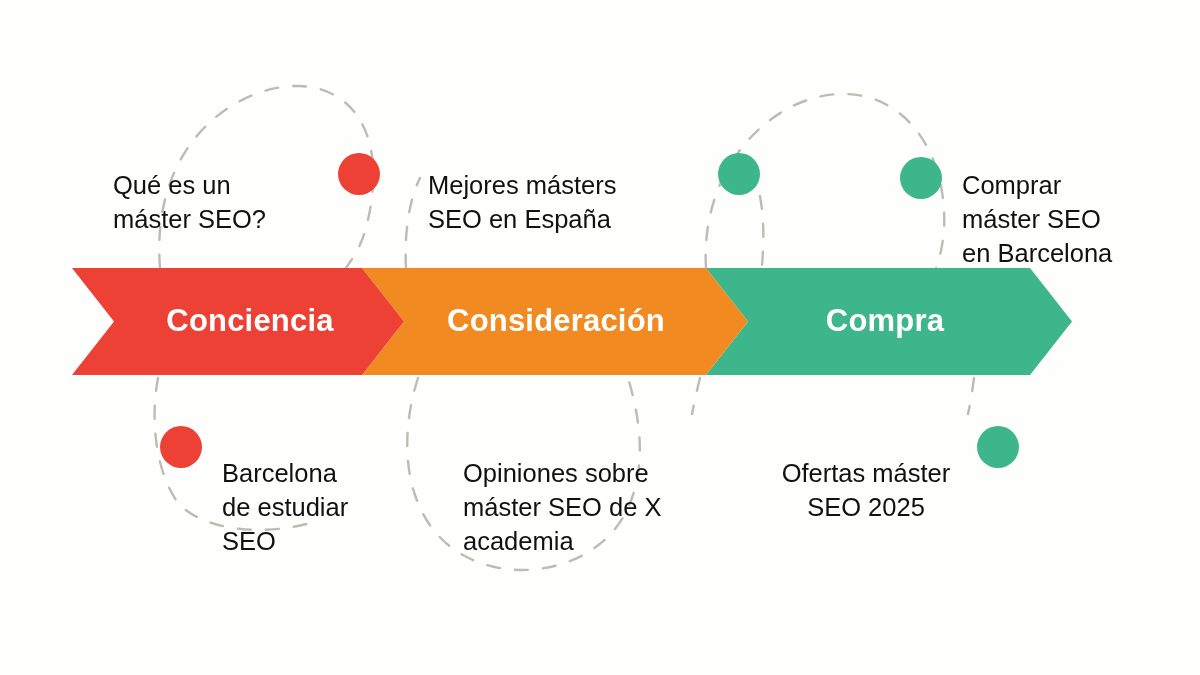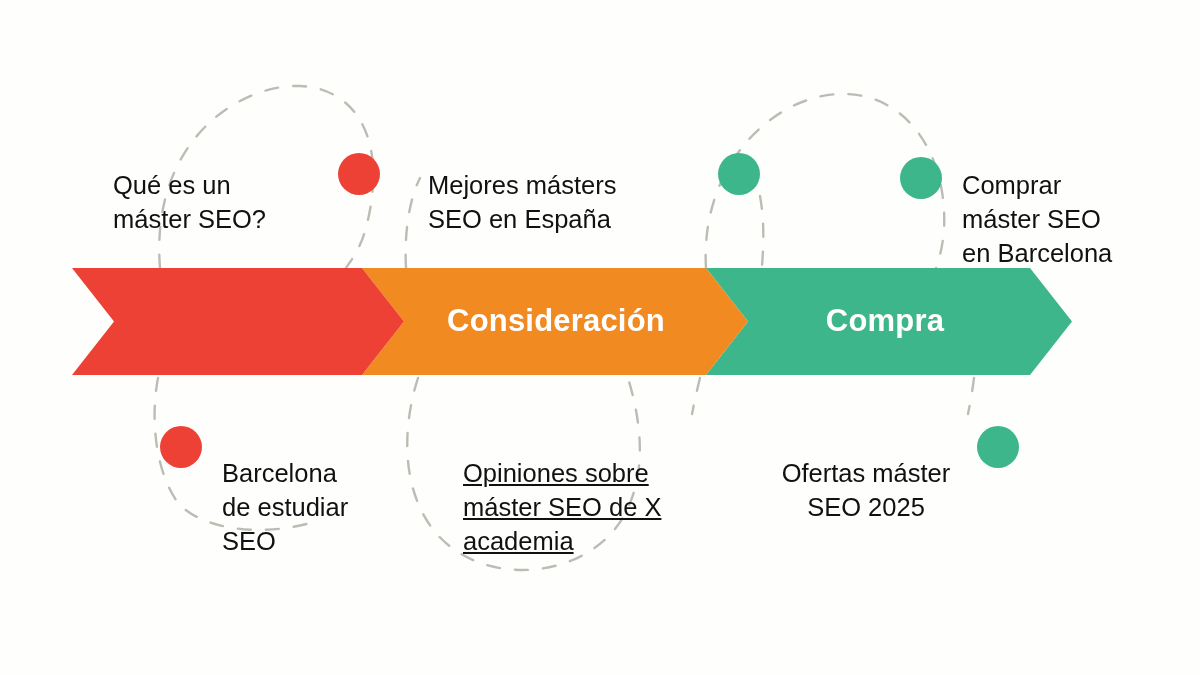--- a/index.html
+++ b/index.html
@@ -94,34 +94,35 @@
     <g>
 
       <path fill="#3CB68A" d="M 706 268 L 1030 268 L 1072 321.5 L 1030 375 L 706 375 L 748 321.5 Z"></path>
 
       <path fill="#F18A21" d="M 362 268 L 706 268 L 748 321.5 L 706 375 L 362 375 L 404 321.5 Z"></path>
 
       <path fill="#EE4136" d="M 72 268 L 362 268 L 404 321.5 L 362 375 L 72 375 L 114 321.5 Z"></path>
     </g>
   </svg>
 
+  <div class="stage-label" style="left:250px; top:321px;">Conciencia</div>
   <div class="stage-label" style="left:556px; top:321px;">Consideración</div>
   <div class="stage-label" style="left:885px; top:321px;">Compra</div>
 
   <div class="kw left" style="left:113px; top:132px;">Qué es un
 máster SEO?</div>
   <div class="kw left" style="left:428px; top:132px;">Mejores másters
 SEO en España</div>
   <div class="kw left" style="left:962px; top:132px;">Comprar
 máster SEO
 en Barcelona</div>
   <div class="kw left" style="left:222px; top:420px;">Barcelona
 de estudiar
 SEO</div>
-  <div class="kw left" style="left:463px; top:420px;text-decoration:underline;">Opiniones sobre
+  <div class="kw left" style="left:463px; top:420px;">Opiniones sobre
 máster SEO de X
 academia</div>
   <div class="kw right" style="left:762px; top:420px; width:208px;">Ofertas máster
 SEO 2025</div>
 
   <div class="dot" style="left:359px; top:174px; width:42px; height:42px; background:#EE4136;"></div>
   <div class="dot" style="left:739px; top:174px; width:42px; height:42px; background:#3CB68A;"></div>
   <div class="dot" style="left:921px; top:178px; width:42px; height:42px; background:#3CB68A;"></div>
   <div class="dot" style="left:181px; top:447px; width:42px; height:42px; background:#EE4136;"></div>
   <div class="dot" style="left:998px; top:447px; width:42px; height:42px; background:#3CB68A;"></div>

